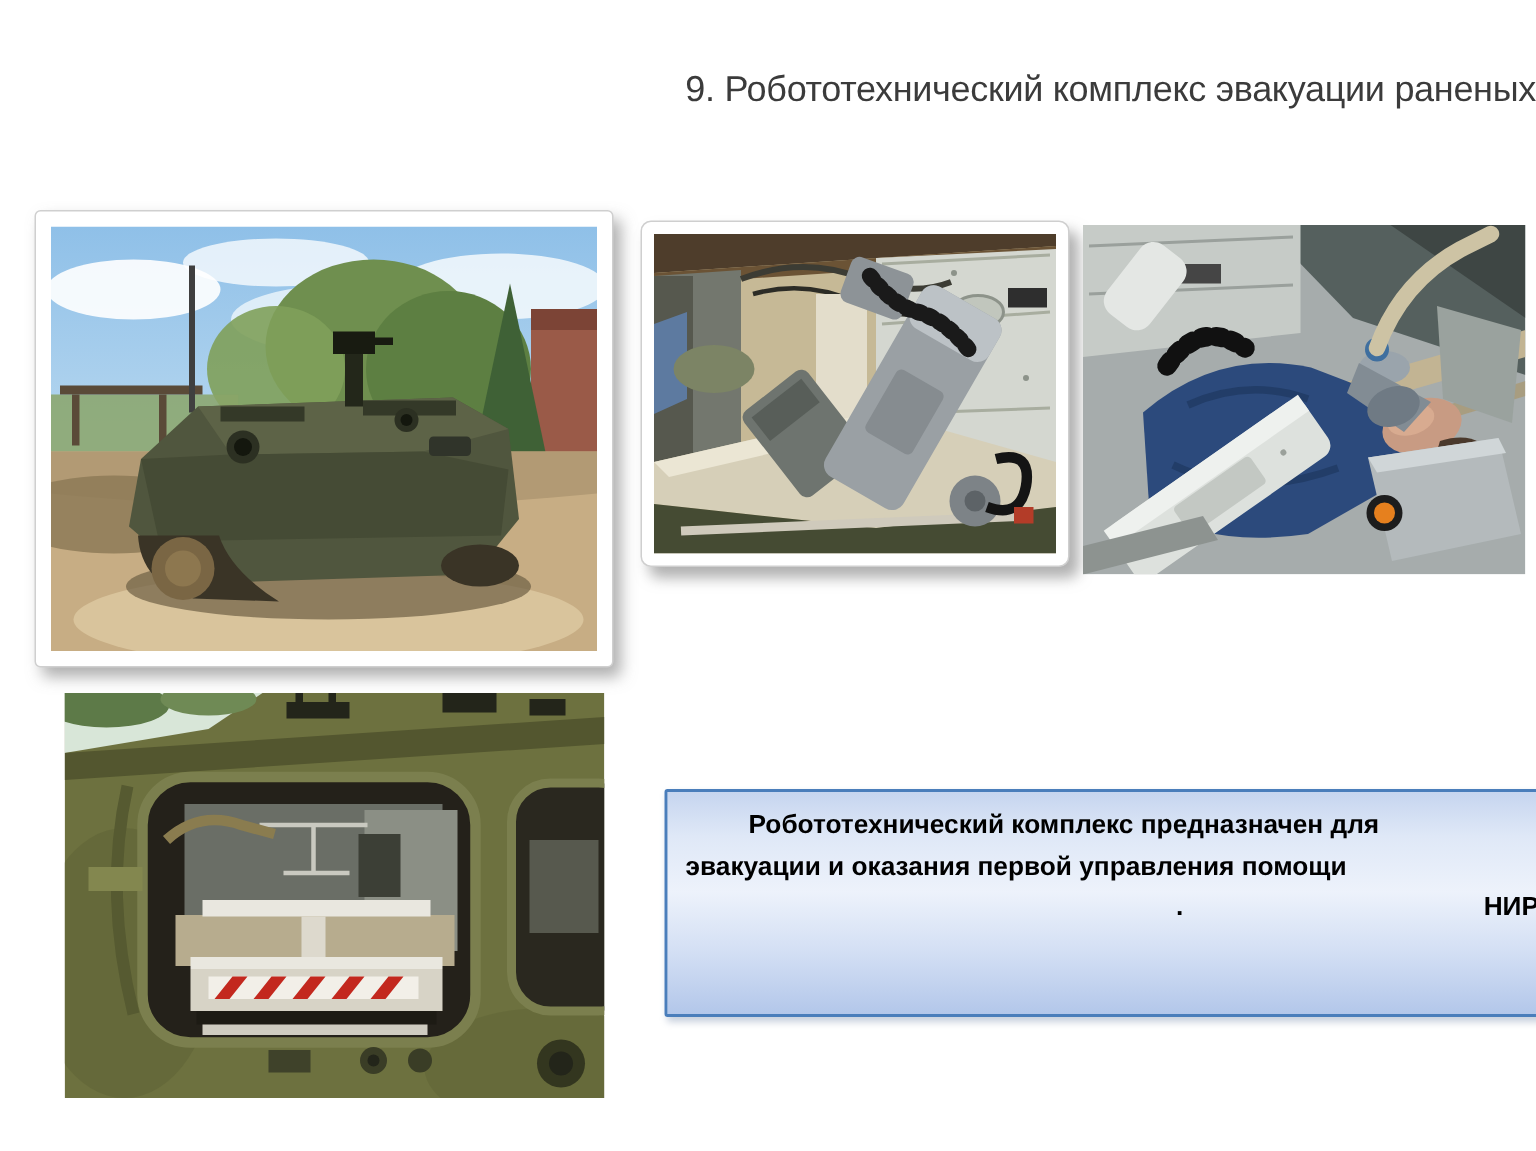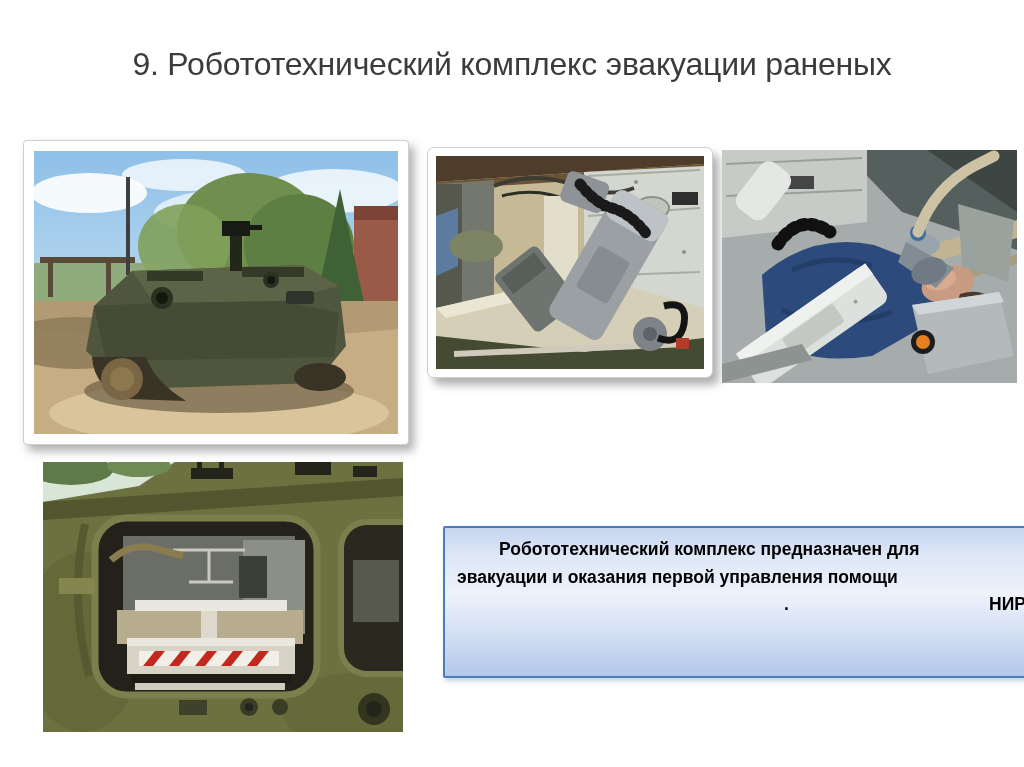--- a/index.html
+++ b/index.html
@@ -1,22 +1,22 @@
 <!DOCTYPE html>
 <html><head>
 <meta charset="utf-8">
 <style>
   html,body{margin:0;padding:0;background:#ffffff;}
   .slide{
     position:relative;width:1024px;height:767px;background:#ffffff;overflow:hidden;
     font-family:"Liberation Sans", sans-serif;
   }
   .slide-title{
-    position:absolute;left:0;top:46px;width:1024px;text-align:center;
-    font-size:32px;font-weight:500;color:#3b3b3b;letter-spacing:-0.2px;
+    position:absolute;left:0;top:46px;width:1024px;text-align:right;
+    font-size:24px;font-weight:500;color:#3b3b3b;letter-spacing:-0.2px;
   }
   .photo-frame{
     position:absolute;background:#ffffff;border:1px solid #cfcfcf;box-sizing:border-box;
     border-radius:4px;
   }
   .photo-frame svg, .photo-plain svg{display:block;width:100%;height:100%;}
   .frame-1{left:23px;top:140px;width:386px;height:305px;padding:10px;
     box-shadow:5px 6px 10px rgba(110,110,110,.55);}
   .frame-2{left:427px;top:147px;width:286px;height:231px;padding:8px;border-radius:7px;
     box-shadow:6px 7px 9px rgba(125,125,125,.6);}

